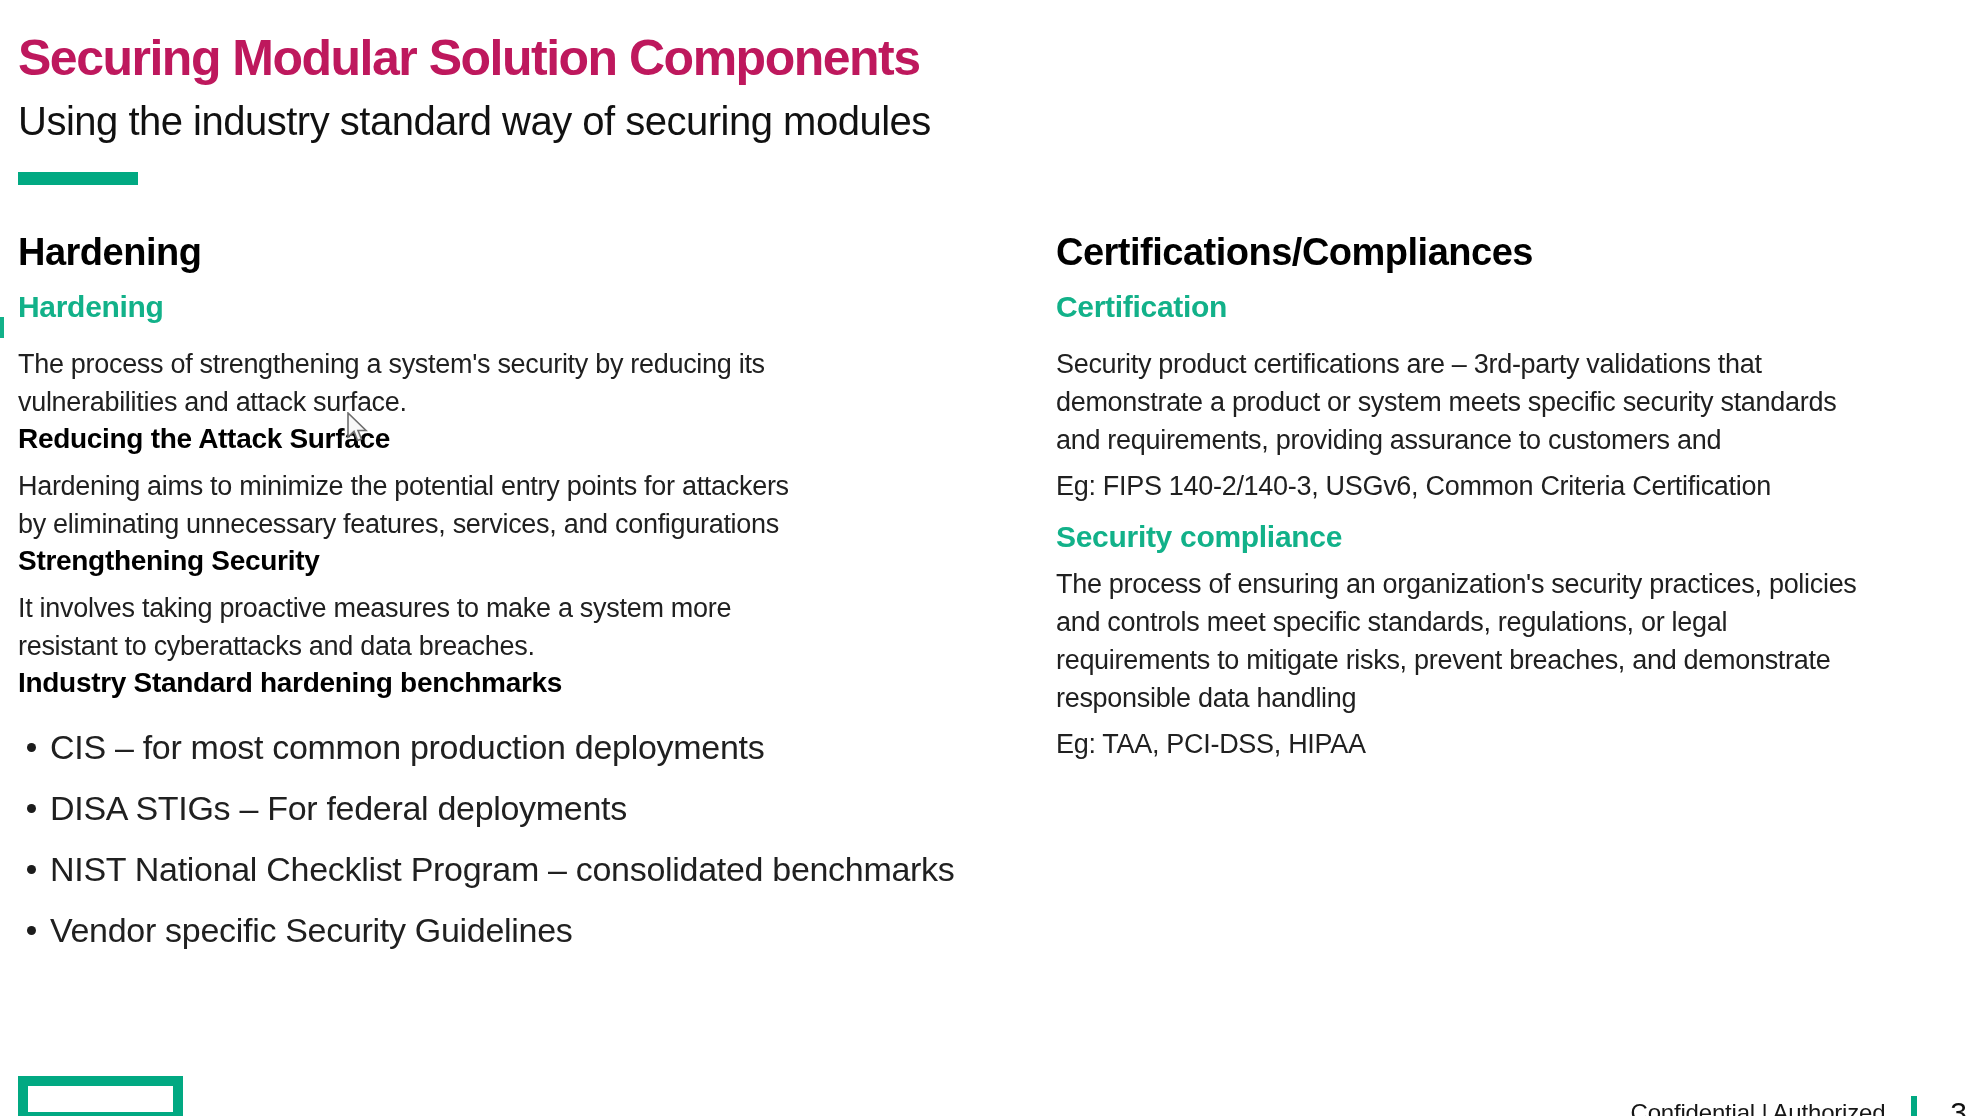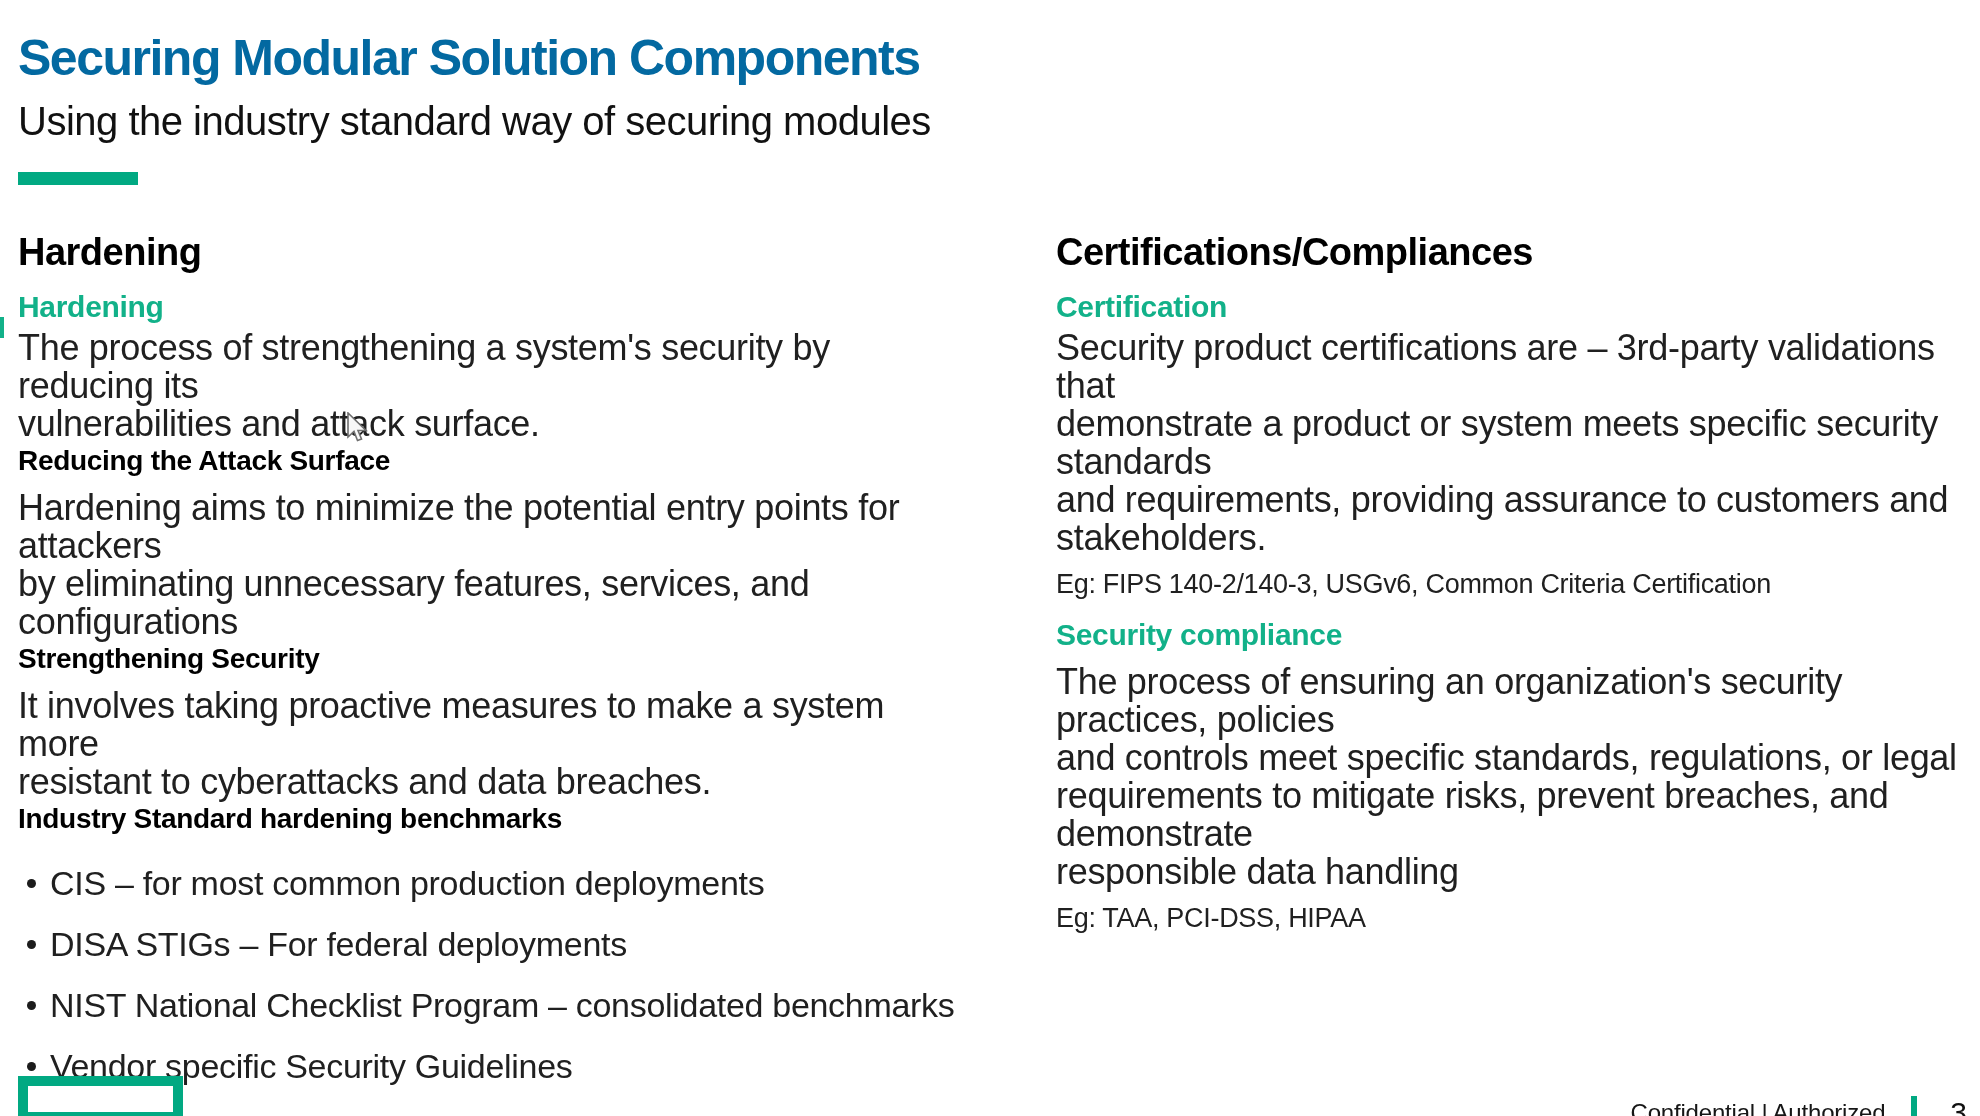--- a/index.html
+++ b/index.html
@@ -18,21 +18,21 @@
     height: 1116px;
     padding-left: 18px;
     box-sizing: border-box;
   }
   h1.title {
     margin: 30px 0 4px 0;
     font-size: 50px;
     line-height: 56px;
     font-weight: 800;
     letter-spacing: -1.5px;
-    color: #0369a1;
+    color: #be185d;
   }
   .subtitle {
     margin-top: 12px;
     font-size: 40px;
     line-height: 46px;
     font-weight: 400;
     letter-spacing: -0.5px;
     color: #111;
   }
   .accent-bar {
@@ -68,22 +68,22 @@
     font-size: 28px;
     line-height: 36px;
     font-weight: 800;
     letter-spacing: -0.3px;
     color: #000;
   }
   .mt40 { margin-top: 40px; }
   .mt11 { margin-top: 11px; }
   .mt22 { margin-top: 22px; }
   p.body {
-    margin: 4px 0 0 0;
-    font-size: 36px;
+    margin: 20px 0 0 0;
+    font-size: 27px;
     line-height: 38px;
     letter-spacing: -0.3px;
     color: #202020;
   }
   p.body.tight { margin-top: 10px; }
   p.body .line { display: block; }
   p.eg { margin: 8px 8px 0 0; font-size: 27px; line-height: 38px; letter-spacing: -0.3px; color: #202020; }
   .gap-compliance { margin-top: 106px; }
   ul.benchmarks {
     list-style: none;
@@ -200,21 +200,20 @@
     </section>
 
     <section class="col">
       <h2 class="section-h">Certifications/Compliances</h2>
 
       <h3 class="green-h">Certification</h3>
       <p class="body">
         <span class="line">Security product certifications are – 3rd-party validations that</span>
         <span class="line">demonstrate a product or system meets specific security standards</span>
         <span class="line">and requirements, providing assurance to customers and</span>
-        <span class="line">stakeholders.</span>
       </p>
       <p class="eg">Eg: FIPS 140-2/140-3, USGv6, Common Criteria Certification</p>
 
       <h3 class="green-h gap-compliance">Security compliance</h3>
       <p class="body tight">
         <span class="line">The process of ensuring an organization's security practices, policies</span>
         <span class="line">and controls meet specific standards, regulations, or legal</span>
         <span class="line">requirements to mitigate risks, prevent breaches, and demonstrate</span>
         <span class="line">responsible data handling</span>
       </p>

